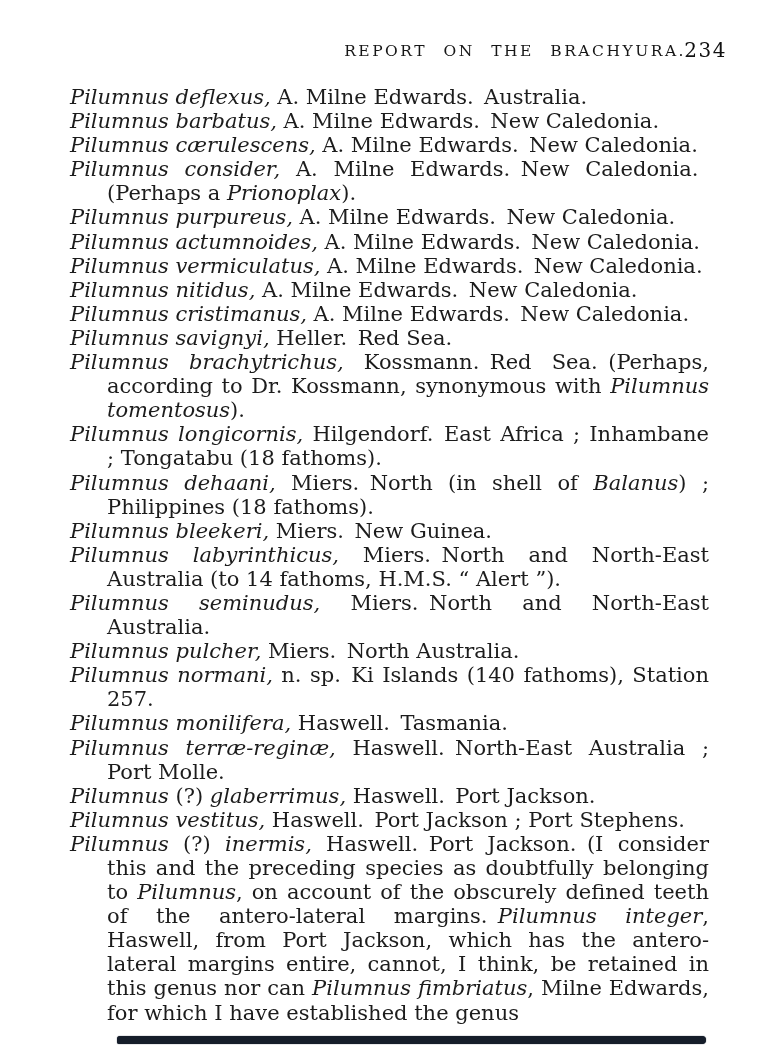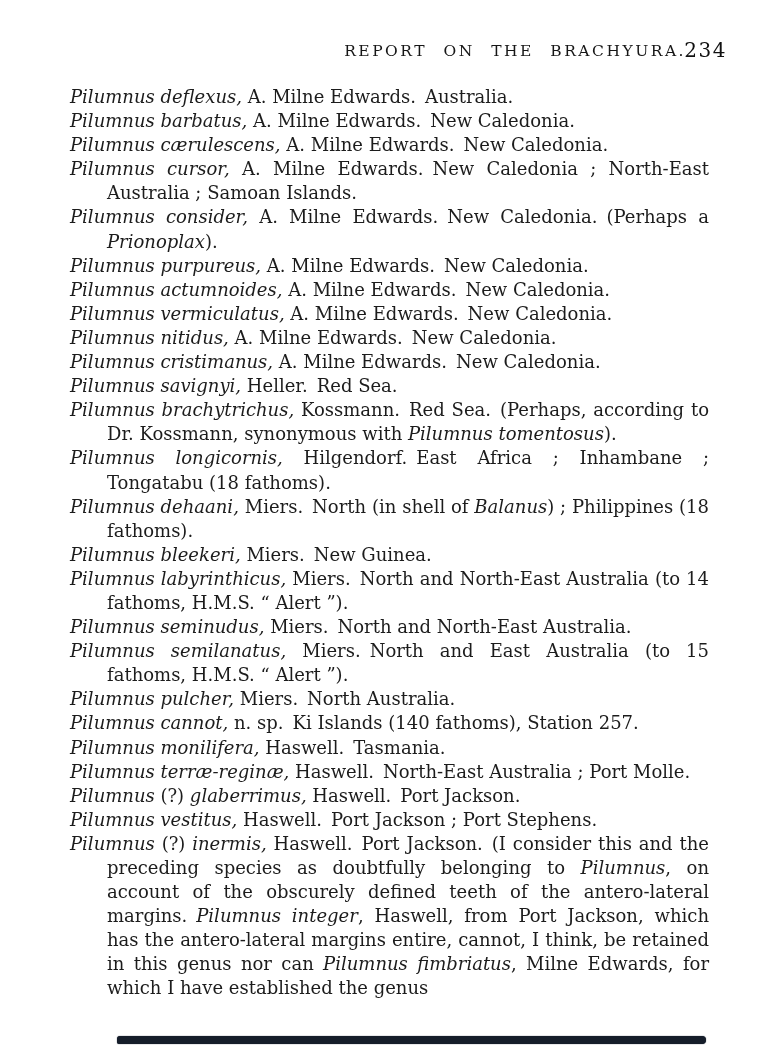--- a/index.html
+++ b/index.html
@@ -26,21 +26,21 @@
     font-size:20px; letter-spacing:1.5px; color:#111;
   }
   .content {
     position:absolute; top:85px; left:70px; width:639px;
   }
   .entry {
     margin:0;
     padding-left:37px;
     text-indent:-37px;
     text-align:justify;
-    font-size:18px;
+    font-size:21px;
     line-height:24.1px;
     color:#1c1c1c;
   }
   .entry i { font-style:italic; }
   .scan-artifact-bar {
     position:absolute;
     left:117px; top:1036px;
     width:589px; height:8px;
     background:#151d2a;
     border-radius:3px 4px 4px 2px;
@@ -54,37 +54,35 @@
 
   <div class="header">
     <div class="running-title">REPORT ON THE BRACHYURA.</div>
     <div class="page-number">234</div>
   </div>
 
   <div class="content">
       <p class="entry"><i>Pilumnus deflexus,</i><span> A. Milne Edwards. Australia.</span></p>
       <p class="entry"><i>Pilumnus barbatus,</i><span> A. Milne Edwards. New Caledonia.</span></p>
       <p class="entry"><i>Pilumnus cærulescens,</i><span> A. Milne Edwards. New Caledonia.</span></p>
-      <p class="entry"><i>Pilumnus cursor,</i><span> A. Milne Edwards. New Caledonia ; North-East Australia ; Samoan Islands.</span></p>
       <p class="entry"><i>Pilumnus consider,</i><span> A. Milne Edwards. New Caledonia. (Perhaps a </span><i>Prionoplax</i><span>).</span></p>
       <p class="entry"><i>Pilumnus purpureus,</i><span> A. Milne Edwards. New Caledonia.</span></p>
       <p class="entry"><i>Pilumnus actumnoides,</i><span> A. Milne Edwards. New Caledonia.</span></p>
       <p class="entry"><i>Pilumnus vermiculatus,</i><span> A. Milne Edwards. New Caledonia.</span></p>
       <p class="entry"><i>Pilumnus nitidus,</i><span> A. Milne Edwards. New Caledonia.</span></p>
       <p class="entry"><i>Pilumnus cristimanus,</i><span> A. Milne Edwards. New Caledonia.</span></p>
       <p class="entry"><i>Pilumnus savignyi,</i><span> Heller. Red Sea.</span></p>
       <p class="entry"><i>Pilumnus brachytrichus,</i><span> Kossmann. Red Sea. (Perhaps, according to Dr. Kossmann, synonymous with </span><i>Pilumnus tomentosus</i><span>).</span></p>
       <p class="entry"><i>Pilumnus longicornis,</i><span> Hilgendorf. East Africa ; Inhambane ; Tongatabu (18 fathoms).</span></p>
       <p class="entry"><i>Pilumnus dehaani,</i><span> Miers. North (in shell of </span><i>Balanus</i><span>) ; Philippines (18 fathoms).</span></p>
       <p class="entry"><i>Pilumnus bleekeri,</i><span> Miers. New Guinea.</span></p>
       <p class="entry"><i>Pilumnus labyrinthicus,</i><span> Miers. North and North-East Australia (to 14 fathoms, H.M.S. “ Alert ”).</span></p>
       <p class="entry"><i>Pilumnus seminudus,</i><span> Miers. North and North-East Australia.</span></p>
-      <p class="entry"><i>Pilumnus semilanatus,</i><span> Miers. North and East Australia (to 15 fathoms, H.M.S. “ Alert ”).</span></p>
       <p class="entry"><i>Pilumnus pulcher,</i><span> Miers. North Australia.</span></p>
-      <p class="entry"><i>Pilumnus cannot,</i><span> n. sp. Ki Islands (140 fathoms), Station 257.</span></p>
+      <p class="entry"><i>Pilumnus normani,</i><span> n. sp. Ki Islands (140 fathoms), Station 257.</span></p>
       <p class="entry"><i>Pilumnus monilifera,</i><span> Haswell. Tasmania.</span></p>
       <p class="entry"><i>Pilumnus terræ-reginæ,</i><span> Haswell. North-East Australia ; Port Molle.</span></p>
       <p class="entry"><i>Pilumnus</i><span> (?) </span><i>glaberrimus,</i><span> Haswell. Port Jackson.</span></p>
       <p class="entry"><i>Pilumnus vestitus,</i><span> Haswell. Port Jackson ; Port Stephens.</span></p>
       <p class="entry"><i>Pilumnus</i><span> (?) </span><i>inermis,</i><span> Haswell. Port Jackson. (I consider this and the preceding species as doubtfully belonging to </span><i>Pilumnus</i><span>, on account of the obscurely defined teeth of the antero-lateral margins. </span><i>Pilumnus integer</i><span>, Haswell, from Port Jackson, which has the antero-lateral margins entire, cannot, I think, be retained in this genus nor can </span><i>Pilumnus fimbriatus</i><span>, Milne Edwards, for which I have established the genus </span></p>
     </div>
 
   <div class="scan-artifact-bar"></div>
 
 </div>

